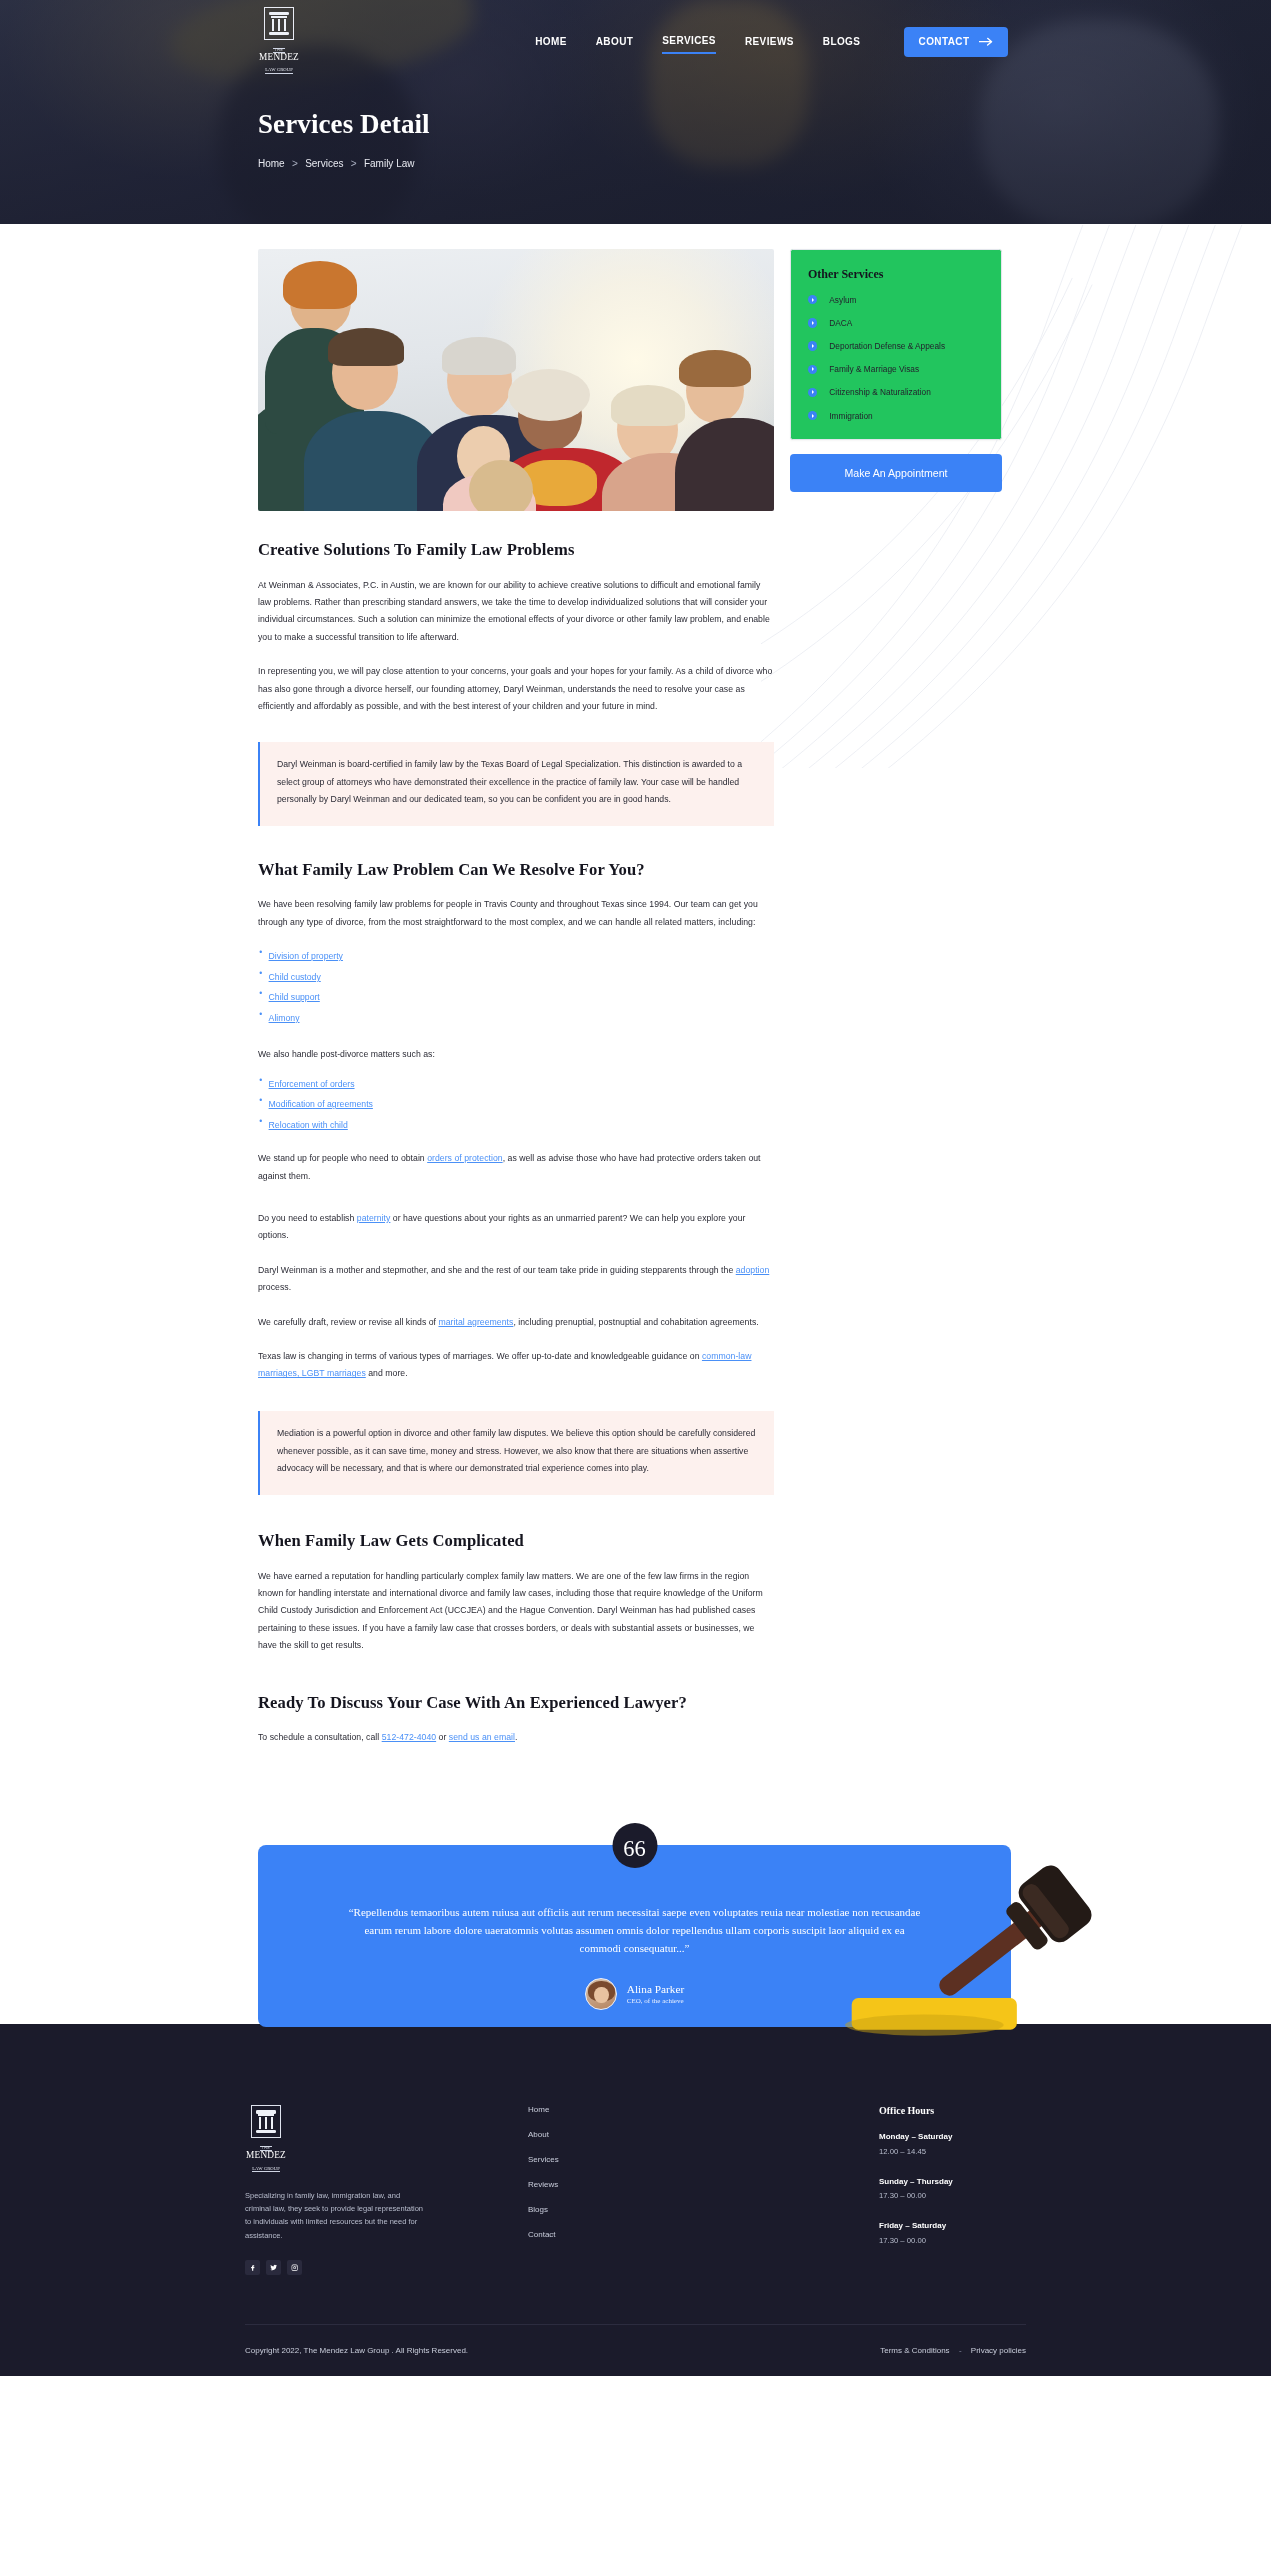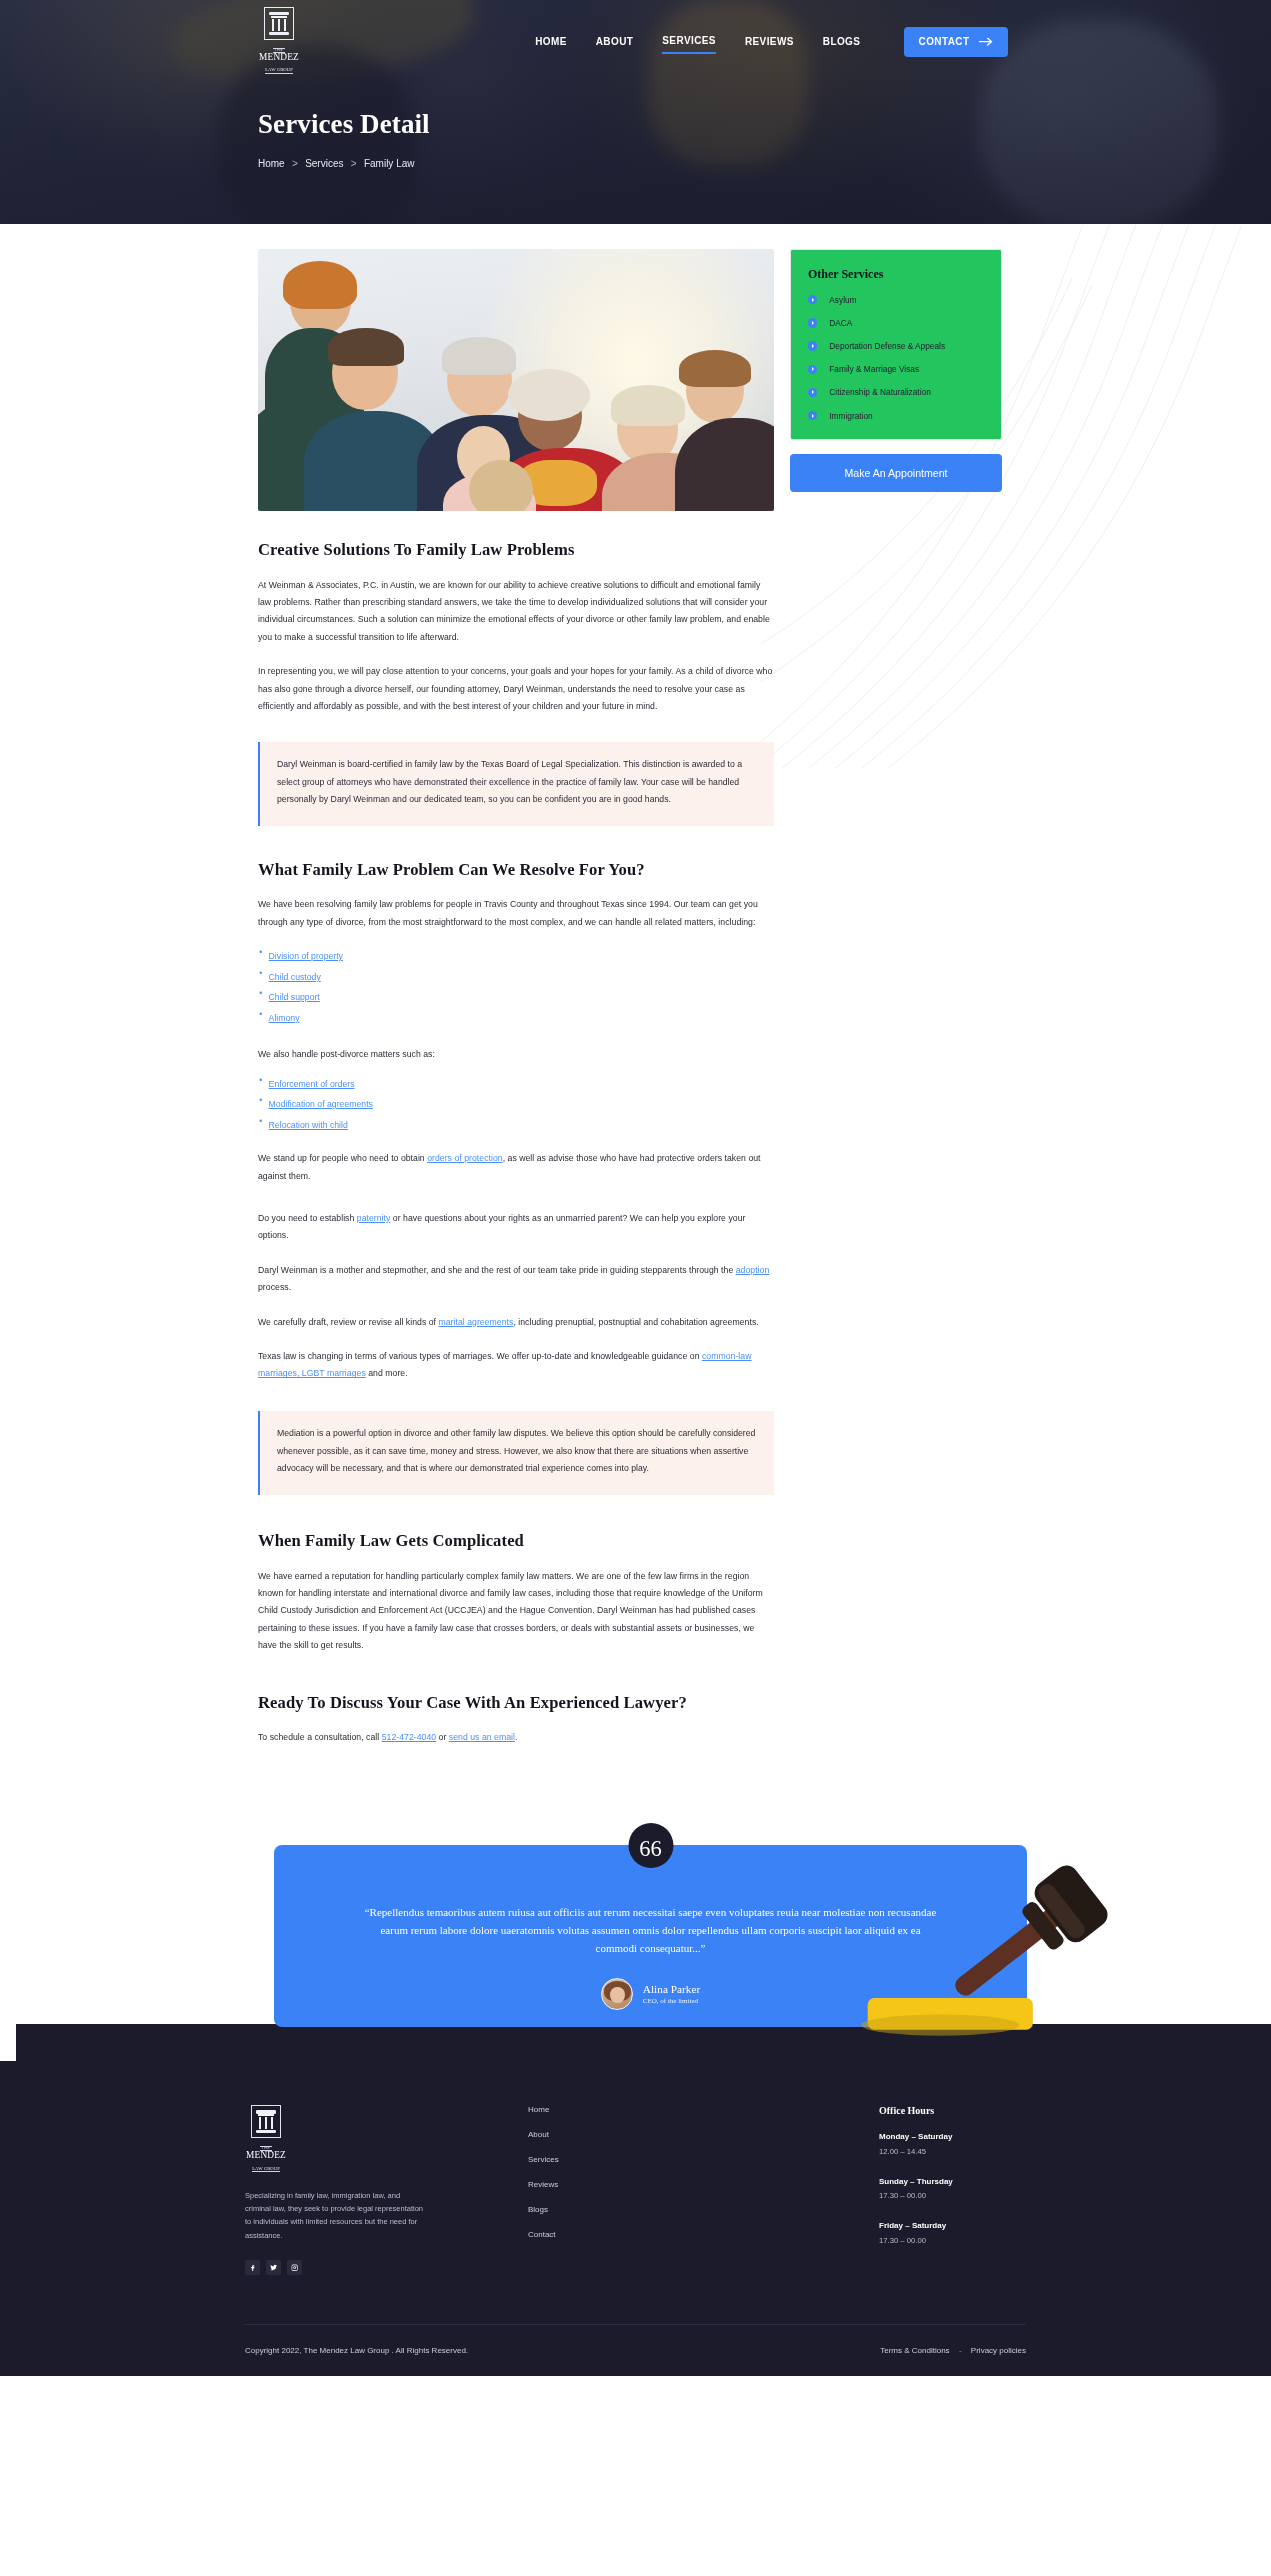--- a/index.html
+++ b/index.html
@@ -123,21 +123,21 @@
     display:flex; align-items:center; justify-content:center;
   }
   .svc-dot i{ display:block; width:0; height:0; border-left:2.6px solid #fff; border-top:2px solid transparent; border-bottom:2px solid transparent; margin-left:0.7px;}
   .svc-item span.lbl{ font-size:8.3px; color:#23232d; }
   #appt-btn{
     margin-top:14px; width:212px; height:38px; border:none; border-radius:4px; background:#3b82f6;
     color:#fff; font-size:10.6px; cursor:pointer; font-family:"Liberation Sans",sans-serif;
   }
 
   
-  #testi-wrap{ position:absolute; left:16px; width:1176px; height:238px; }
+  #testi-wrap{ position:absolute; left:0; width:1176px; height:238px; }
   #testi-bg-dark{ position:absolute; left:0; bottom:0; width:1271px; height:37px; background:#1b1b2b; }
   #gavel{
     position:absolute; right:73px; bottom:-13.2px; width:278px; height:218px; z-index:3; pointer-events:none;
   }
   #testi-card{
     position:absolute; left:258px; top:22px; width:753px; height:182px;
     background:#3b82f6; border-radius:8px; z-index:2;
   }
   #quote-badge{
     position:absolute; left:50%; top:-22px; transform:translateX(-50%);
@@ -383,21 +383,21 @@
     <div id="testi-card">
       <div id="quote-badge">66</div>
       <div id="testi-text">“Repellendus temaoribus autem ruiusa aut officiis aut rerum necessitai saepe even voluptates reuia near molestiae non recusandae earum rerum labore dolore uaeratomnis volutas assumen omnis dolor repellendus ullam corporis suscipit laor aliquid ex ea commodi consequatur...”</div>
       <div id="testi-person">
         <div id="testi-avatar">
           <div class="hair"></div>
             <div class="face"></div>
         </div>
         <div>
           <div id="testi-name">Alina Parker</div>
-          <div id="testi-role">CEO, of the limited</div>
+          <div id="testi-role">CEO, of the achieve</div>
         </div>
       </div>
     </div>
     <svg id="gavel" viewBox="0 0 420 330">
       <rect x="40" y="215" width="250" height="48" rx="10" fill="#f5c518"></rect>
       <g transform="rotate(-38 300 120)">
         <rect x="150" y="96" width="230" height="30" rx="14" fill="#5c3022"></rect>
         <rect x="330" y="58" width="74" height="108" rx="18" fill="#231a16"></rect>
         <rect x="336" y="64" width="26" height="96" rx="12" fill="#3b2a22"></rect>
         <rect x="300" y="72" width="26" height="80" rx="9" fill="#2a1f19"></rect>

